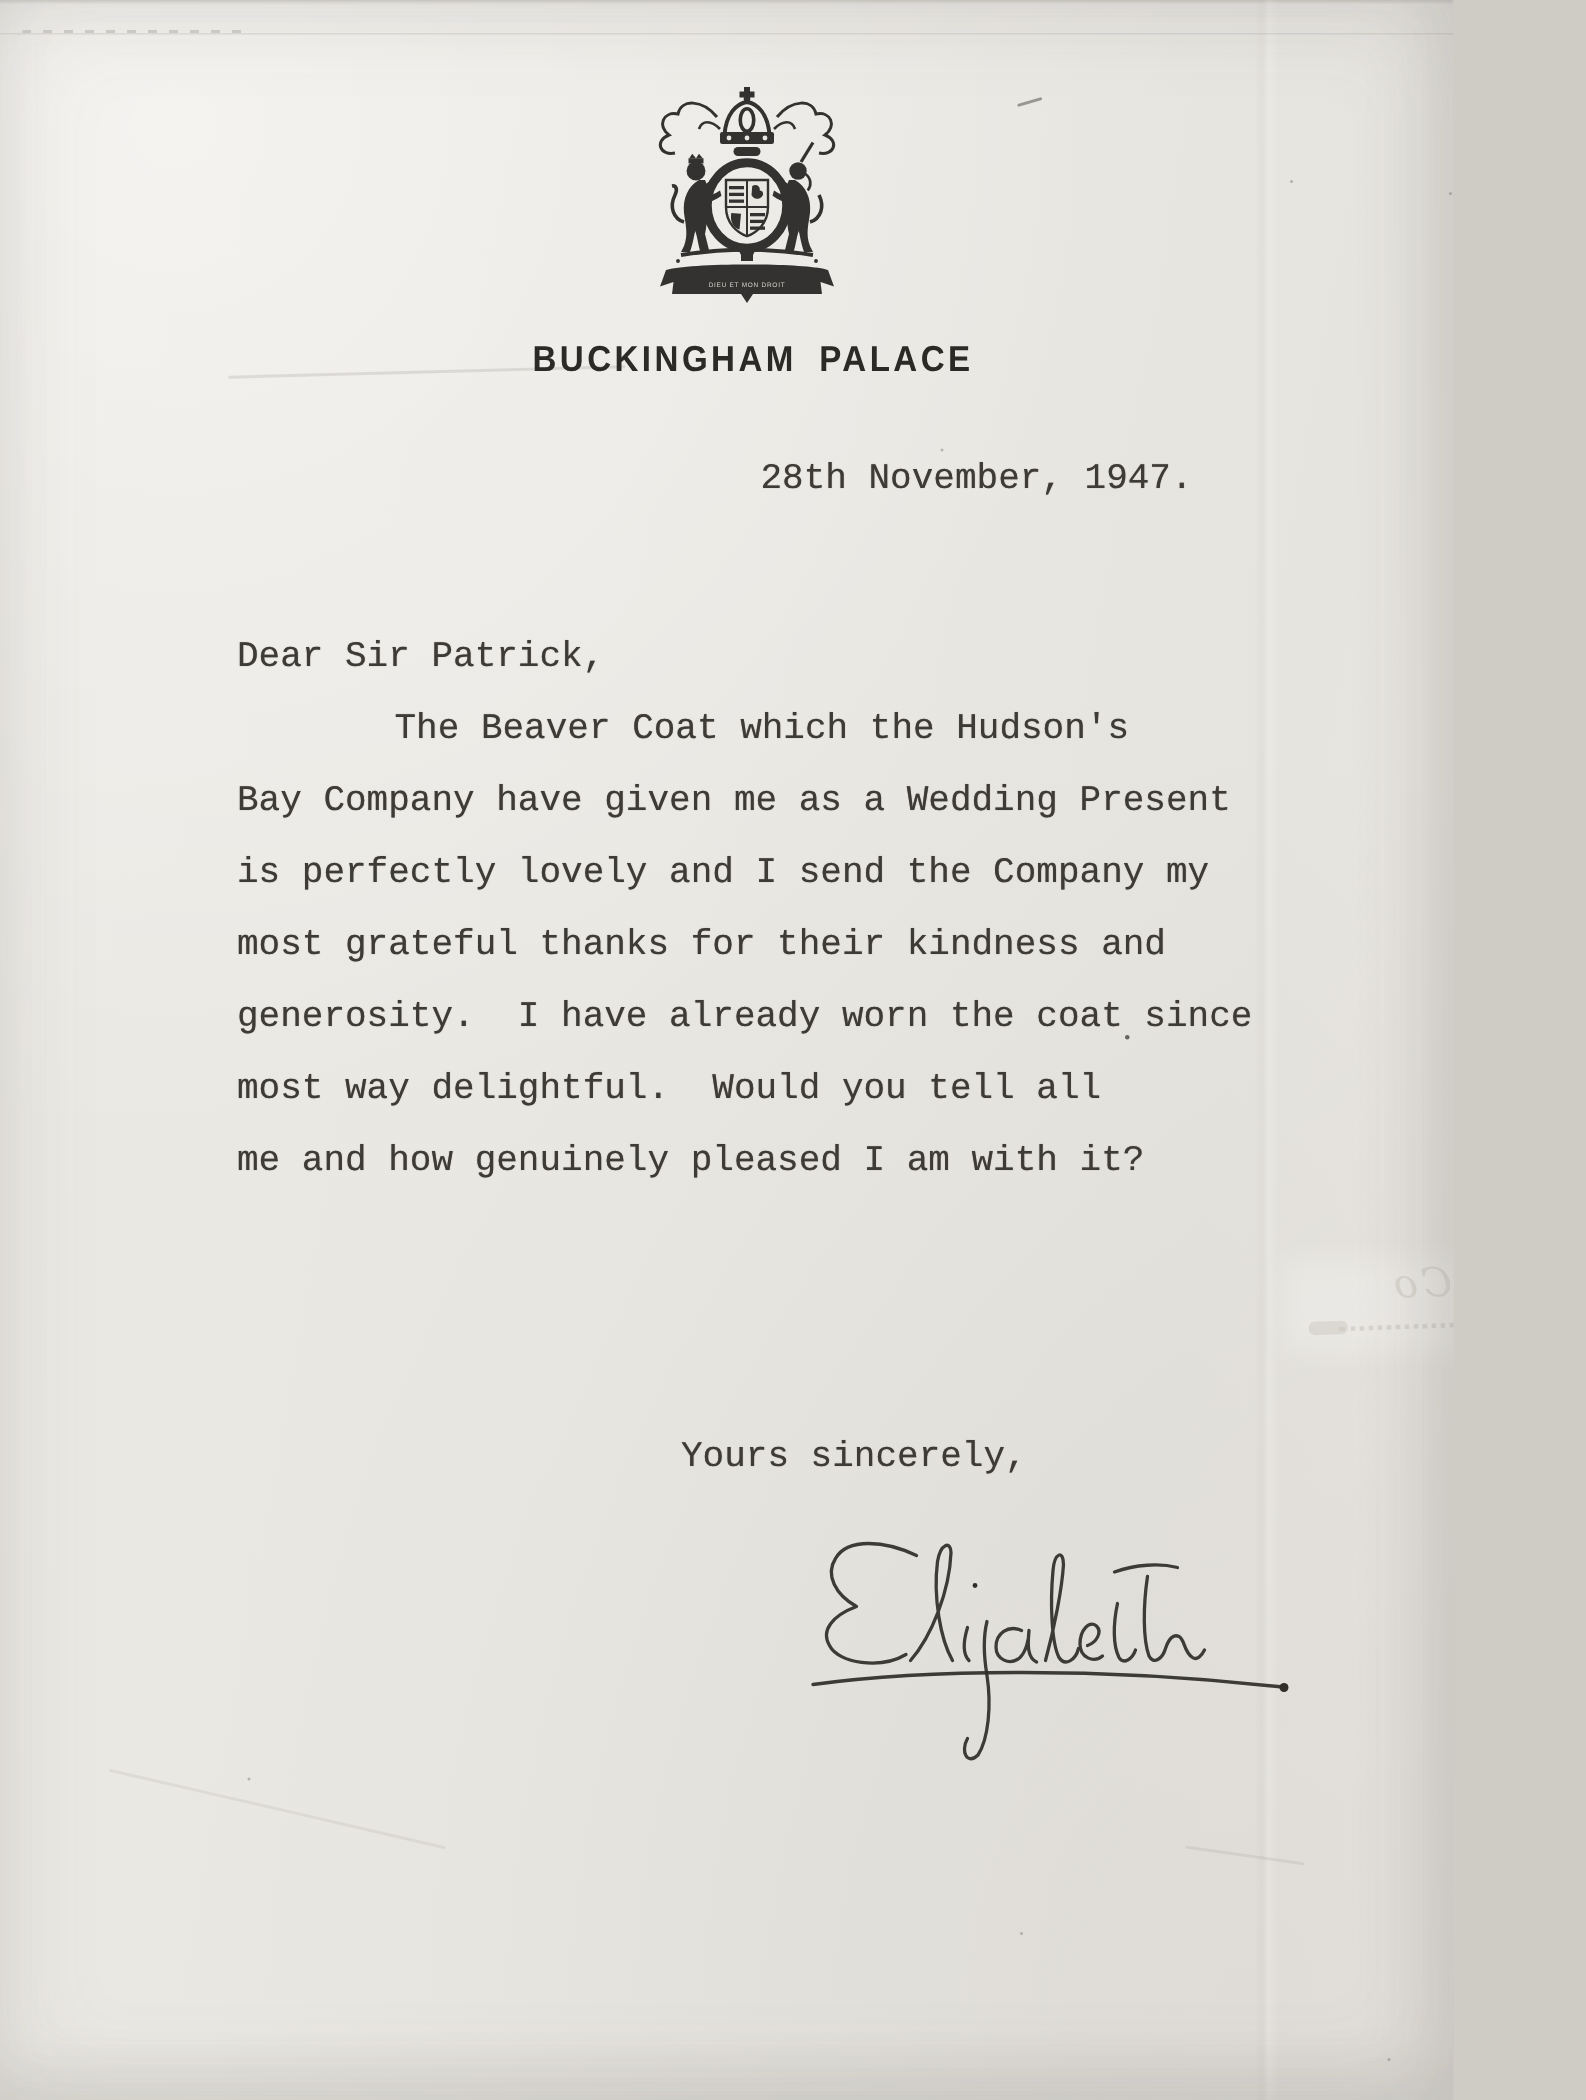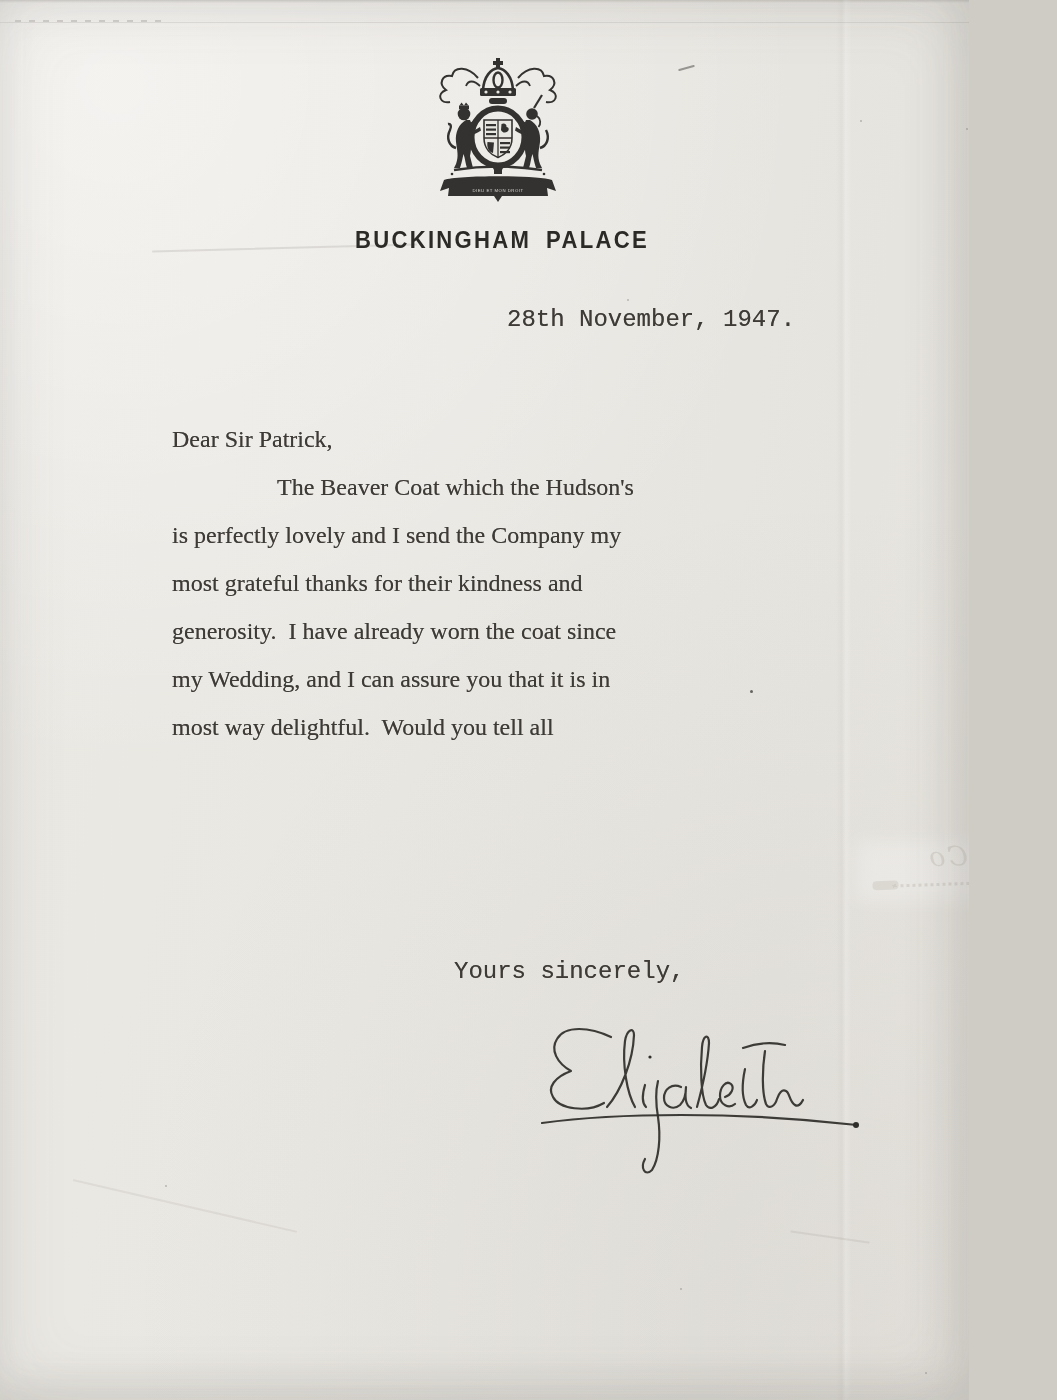--- a/index.html
+++ b/index.html
@@ -49,21 +49,21 @@
 
   .letterhead{
     position:absolute;left:342px;top:226px;width:320px;text-align:center;
     font-family:"Liberation Sans",sans-serif;font-weight:bold;font-size:24px;
     letter-spacing:2.5px;word-spacing:7px;color:var(--head-ink);
     transform:scaleX(.92);white-space:nowrap;
   }
   .typed{white-space:pre;font-size:24px;
     text-shadow:0 0 .6px rgba(62,59,55,.65);}
   .date-line{position:absolute;left:507px;top:306px;}
-  .body-block{position:absolute;left:172px;top:415px;width:760px;font-family:Liberation Serif, serif;}
+  .body-block{position:absolute;left:158px;top:415px;width:760px;}
   .body-block .line{height:48px;line-height:48px;}
   .body-block .para-first{text-indent:105px;}
   .closing{position:absolute;left:454px;top:948px;line-height:48px;}
 
   .signature{position:absolute;left:505px;top:1025px;width:370px;height:160px;color:var(--sig-ink);}
   .signature path{fill:none;stroke:currentColor;stroke-width:2.2;
     stroke-linecap:round;stroke-linejoin:round;opacity:.93;}
 
   .bleed{position:absolute;left:876px;top:842px;width:180px;height:56px;
     transform:scaleX(-1) rotate(2deg);opacity:.5;}
@@ -164,25 +164,26 @@
     </g>
   </svg>
 
   <div class="letterhead">BUCKINGHAM PALACE</div>
 
   <div class="typed date-line">28th November, 1947.</div>
 
   <div class="body-block">
     <div class="typed line">Dear Sir Patrick,</div>
     <div class="typed line para-first">The Beaver Coat which the Hudson's</div>
+    <div class="typed line">Bay Company have given me as a Wedding Present</div>
     <div class="typed line">is perfectly lovely and I send the Company my</div>
     <div class="typed line">most grateful thanks for their kindness and</div>
     <div class="typed line">generosity.  I have already worn the coat since</div>
-    <div class="typed line">my Wedding, and I can assure you that it is in</div>
     <div class="typed line">most way delightful.  Would you tell all</div>
+    <div class="typed line">me and how genuinely pleased I am with it?</div>
   </div>
   <div class="ink-speck"></div>
 
   <div class="typed closing">Yours sincerely,</div>
 
   <svg class="signature" viewBox="0 0 370 160" aria-label="Elizabeth">
     <g>
       <path d="M 106 12 C 85 2, 60 0, 52 14 C 45 25, 52 38, 66 46 C 50 52, 42 62, 48 72 C 54 84, 82 88, 99 78"></path>
       <path d="M 102 82 C 116 66, 128 36, 129 10 C 129 2, 122 4, 120 16 C 117 40, 122 68, 130 82"></path>
       <path d="M 140 60 C 137 70, 137 78, 141 82"></path>

